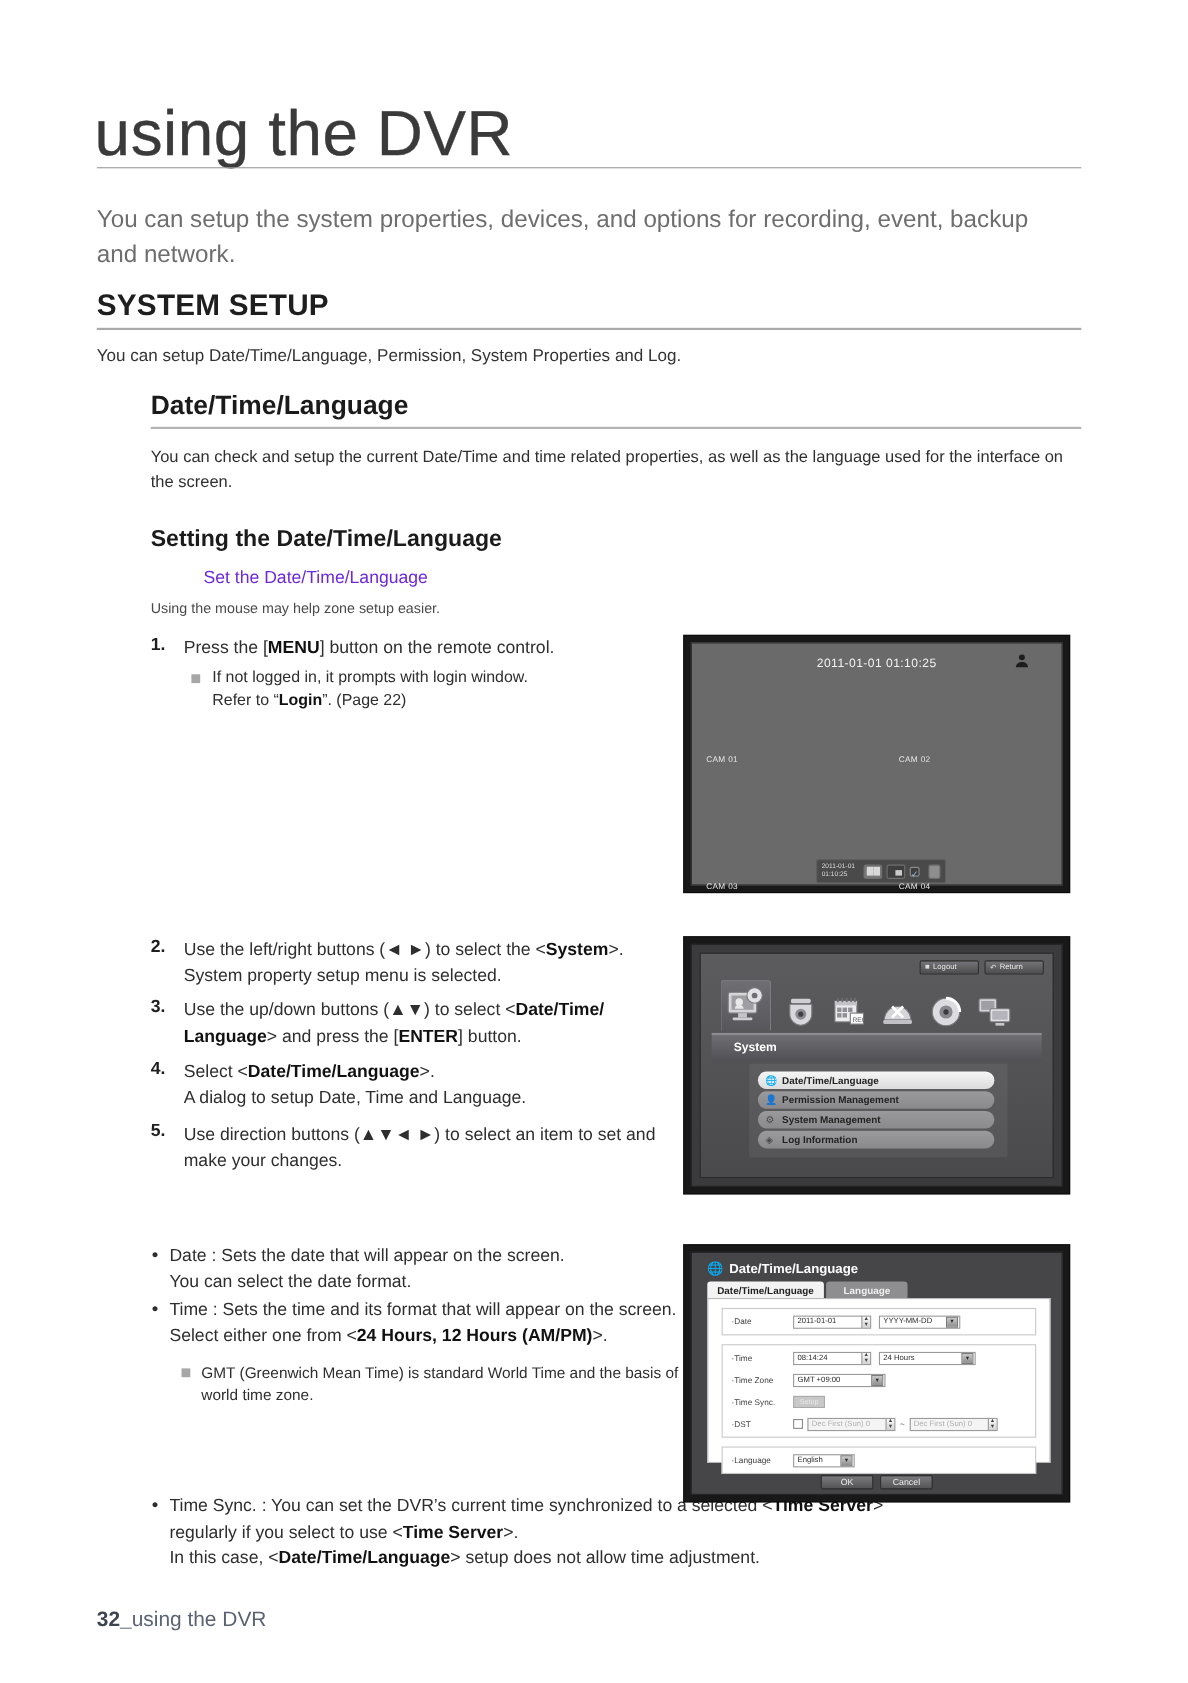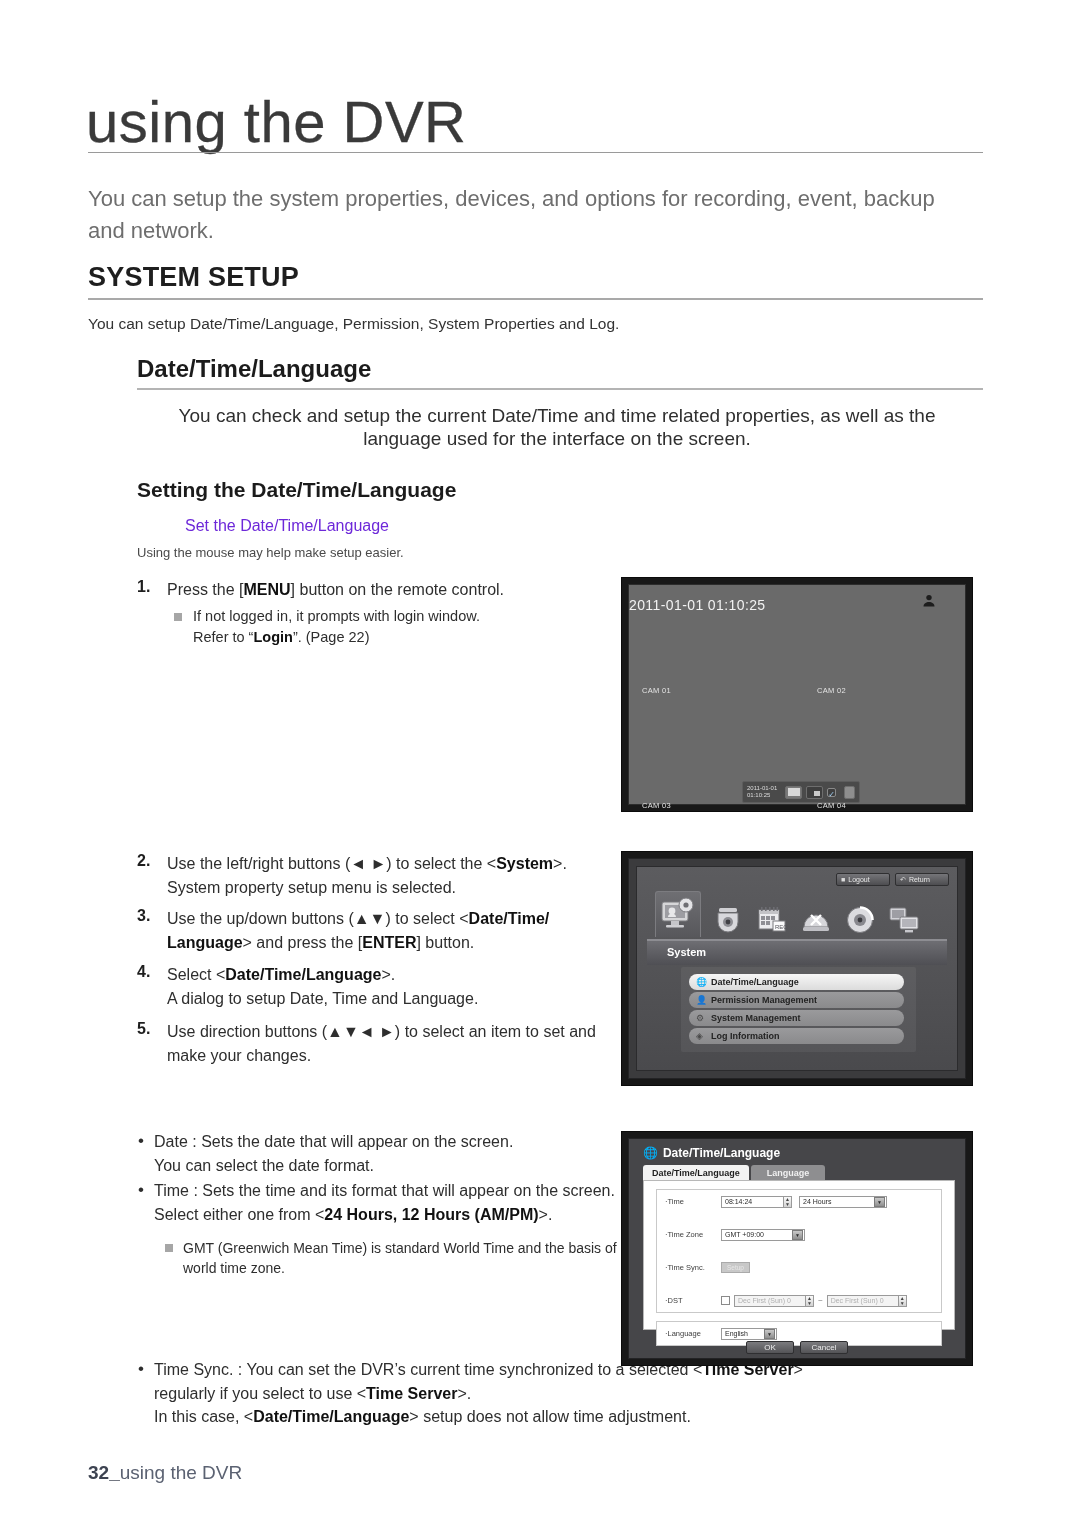--- a/index.html
+++ b/index.html
@@ -46,21 +46,21 @@
   .sub-title {
     position: absolute; left: 137px; top: 355px;
     font-size: 24px; font-weight: bold; color: #1b1b1b;
   }
   .sub-rule {
     position: absolute; left: 137px; top: 388px; width: 846px; height: 1.5px;
     background: #b4b4b4;
   }
   .sub-desc {
     position: absolute; left: 137px; top: 404px; width: 840px;
-    font-size: 19px; line-height: 23px; color: #2f2f2f; text-align: center;
+    font-size: 15px; line-height: 23px; color: #2f2f2f;
   }
 
   .sub2-title {
     position: absolute; left: 137px; top: 478px;
     font-size: 21px; font-weight: bold; color: #1b1b1b;
   }
   .lead1 {
     position: absolute; left: 137px; top: 517px;
     font-size: 16px; color: #6d28d9; margin-left: 48px;
   }
@@ -123,22 +123,22 @@
   .shot { position: absolute; background: #181818; padding: 6px;
           box-shadow: 0 0 0 1px #0b0b0b; }
 
   
   #shot1 { left: 622px; top: 578px; width: 350px; height: 233px; }
   .live {
     position: relative; width: 100%; height: 100%;
     background: #6a6a6a; border: 1px solid #2c2c2c;
   }
   .live-dt {
-    position: absolute; left: 0; right: 0; top: 12px; 
-    font-size: 14px; color: #f2f2f2; letter-spacing: .4px;
+    position: absolute; left: 0; right: 0; top: 12px; text-align: center;
+    font-size: 11px; color: #f2f2f2; letter-spacing: .4px;
     font-family: "Liberation Sans", sans-serif;
   }
   .live-user {
     position: absolute; right: 28px; top: 8px; width: 16px; height: 16px;
   }
   .cam-lbl {
     position: absolute; font-size: 7.5px; color: #e4e4e4; letter-spacing: .3px;
   }
   .cam01 { left: 13px; top: 101px; }
   .cam02 { left: 188px; top: 101px; }
@@ -247,21 +247,21 @@
   .tab.active { background: #f3f3f3; color: #1f1f1f; }
   .tab.idle   { background: #8e8e90; color: #f0f0f0; padding: 0 16px; }
   .dlg-body {
     position: absolute; left: 14px; right: 10px; top: 41px; bottom: 28px;
     background: #ffffff; border: 1px solid #b8b8b8;
   }
   .grp {
     border: 1px solid #c9c9c9; margin: 8px 12px; padding: 5px 8px;
     background: #fff;
   }
-  .fr { display: flex; align-items: center; height: 13px; margin-bottom: 20px; }
+  .fr { display: flex; align-items: center; height: 13px; margin-bottom: 7px; }
   .fr:last-child { margin-bottom: 0; }
   .fl { width: 56px; font-size: 7.5px; color: #3d3d3d; }
   .fl::before { content: "\00B7 "; }
   .fld {
     height: 12px; border: 1px solid #9a9a9a; background: #fff;
     display: flex; align-items: center; font-size: 7px; color: #2b2b2b;
     padding-left: 3px; position: relative;
   }
   .fld.dim { color: #b0b0b0; background: #f4f4f4; }
   .spin {
@@ -311,21 +311,21 @@
   <div class="sec-title">SYSTEM SETUP</div>
   <div class="sec-rule"></div>
   <div class="sec-desc">You can setup Date/Time/Language, Permission, System Properties and Log.</div>
 
   <div class="sub-title">Date/Time/Language</div>
   <div class="sub-rule"></div>
   <div class="sub-desc">You can check and setup the current Date/Time and time related properties, as well as the language used for the interface on the screen.</div>
 
   <div class="sub2-title">Setting the Date/Time/Language</div>
   <div class="lead1">Set the Date/Time/Language</div>
-  <div class="lead2">Using the mouse may help make setup easier.</div>
+  <div class="lead2">Using the mouse may help zone setup easier.</div>
 
   <div class="step" style="left:137px; top:578px; width:470px;">
     <div class="num">1.</div>
     <div class="body">
       <div>Press the [<b>MENU</b>] button on the remote control.</div>
       <div class="note step-note">If not logged in, it prompts with login window.<br>Refer to “<b>Login</b>”. (Page 22)</div>
     </div>
   </div>
 
   <div class="step" style="left:137px; top:852px; width:460px;">
@@ -517,20 +517,31 @@
         <span>Date/Time/Language</span>
       </div>
 
       <div class="tabs">
         <div class="tab active">Date/Time/Language</div>
         <div class="tab idle">Language</div>
       </div>
 
       <div class="dlg-body">
 
+        <div class="grp">
+          <div class="fr">
+            <div class="fl">Date</div>
+            <div class="fld" style="width:63px">2011-01-01</div>
+            <div class="spin">▲<br>▼</div>
+            <div class="dd" style="width:74px; margin-left:7px">
+              <span>YYYY-MM-DD</span>
+              <span class="ar">▼</span>
+            </div>
+          </div>
+        </div>
 
         <div class="grp">
           <div class="fr">
             <div class="fl">Time</div>
             <div class="fld" style="width:63px">08:14:24</div>
             <div class="spin">▲<br>▼</div>
             <div class="dd" style="width:88px; margin-left:7px">
               <span>24 Hours</span>
               <span class="ar">▼</span>
             </div>

